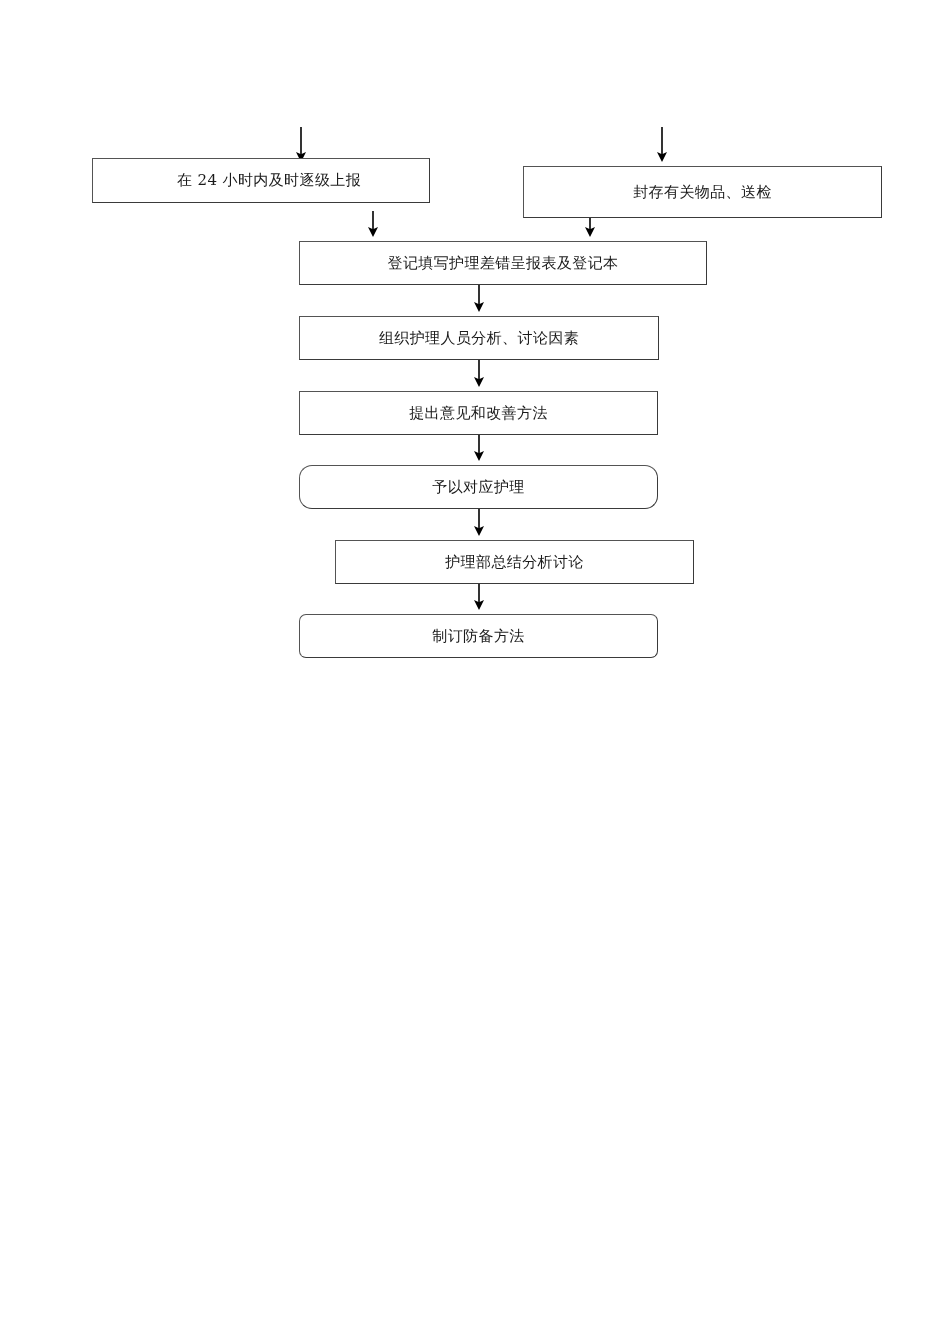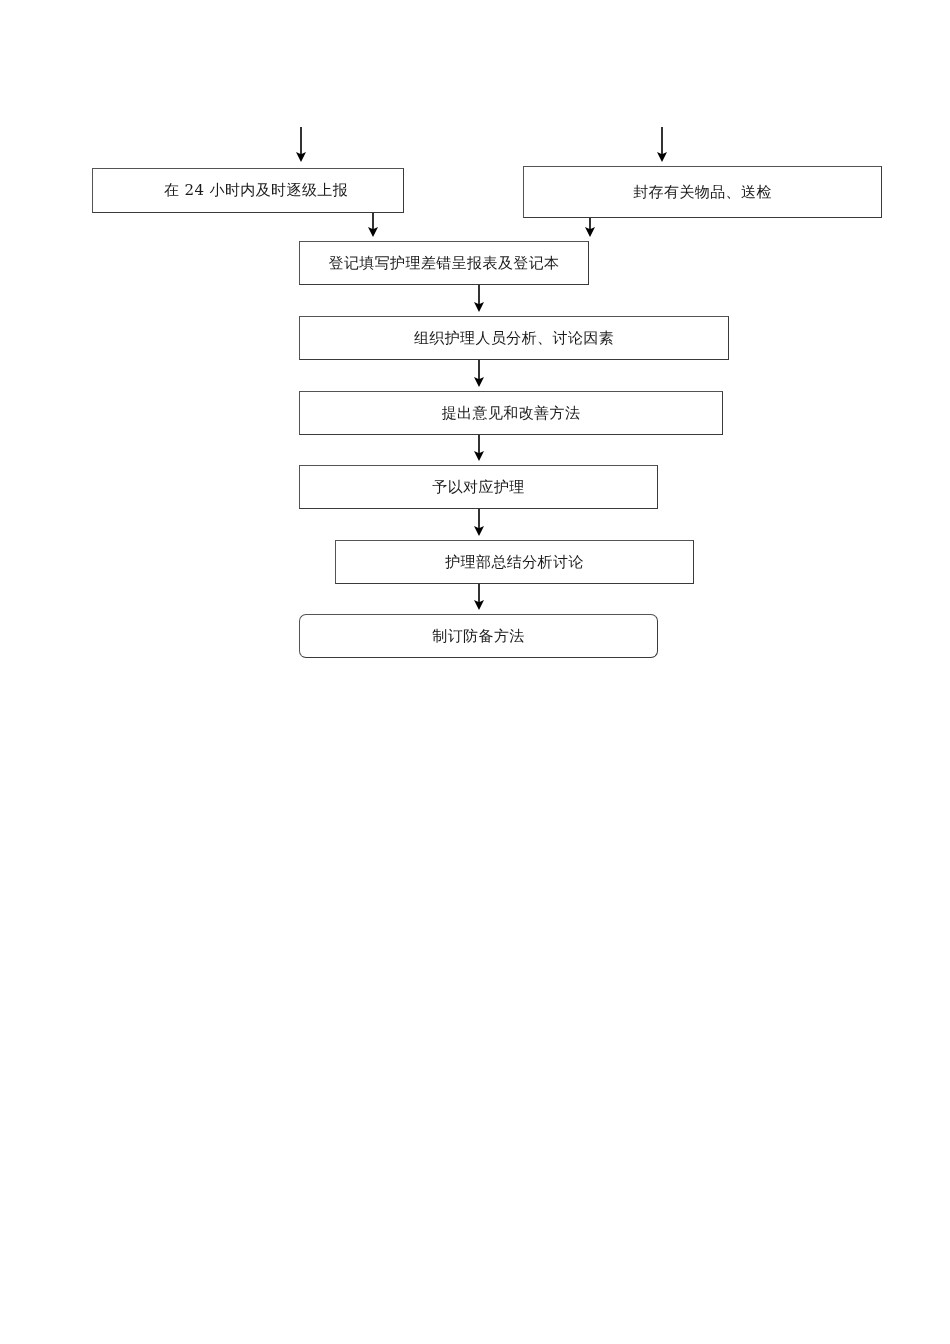--- a/index.html
+++ b/index.html
@@ -69,36 +69,36 @@
           <line x1="479" y1="285" x2="479" y2="307" marker-end="url(#arrowhead)"></line>
           <line x1="479" y1="360" x2="479" y2="382" marker-end="url(#arrowhead)"></line>
           <line x1="479" y1="435" x2="479" y2="456" marker-end="url(#arrowhead)"></line>
           <line x1="479" y1="509" x2="479" y2="531" marker-end="url(#arrowhead)"></line>
           <line x1="479" y1="584" x2="479" y2="605" marker-end="url(#arrowhead)"></line>
         </g>
     </svg>
   </div>
 
   <div id="node-layer">
-      <div class="node" style="left: 92px; top: 168px; width: 312px; height: 45px; padding-left: 16px;">
+      <div class="node" style="left: 92px; top: 158px; width: 338px; height: 45px; padding-left: 16px;">
         <span class="node-label">在 24 小时内及时逐级上报</span>
       </div>
       <div class="node" style="left: 523px; top: 166px; width: 359px; height: 52px;">
         <span class="node-label">封存有关物品、送检</span>
       </div>
-      <div class="node" style="left: 299px; top: 241px; width: 290px; height: 44px;">
+      <div class="node" style="left: 299px; top: 241px; width: 408px; height: 44px;">
         <span class="node-label">登记填写护理差错呈报表及登记本</span>
       </div>
-      <div class="node" style="left: 299px; top: 316px; width: 430px; height: 44px;">
+      <div class="node" style="left: 299px; top: 316px; width: 360px; height: 44px;">
         <span class="node-label">组织护理人员分析、讨论因素</span>
       </div>
-      <div class="node" style="left: 299px; top: 391px; width: 424px; height: 44px;">
+      <div class="node" style="left: 299px; top: 391px; width: 359px; height: 44px;">
         <span class="node-label">提出意见和改善方法</span>
       </div>
-      <div class="node" style="left: 299px; top: 465px; width: 359px; height: 44px;">
+      <div class="node" style="left: 299px; top: 465px; width: 359px; height: 44px; border-radius: 13px;">
         <span class="node-label">予以对应护理</span>
       </div>
       <div class="node" style="left: 299px; top: 540px; width: 359px; height: 44px; margin-left: 36px;">
         <span class="node-label">护理部总结分析讨论</span>
       </div>
       <div class="node" style="left: 299px; top: 614px; width: 359px; height: 44px; border-radius: 7px;">
         <span class="node-label">制订防备方法</span>
       </div>
     </div>
 

